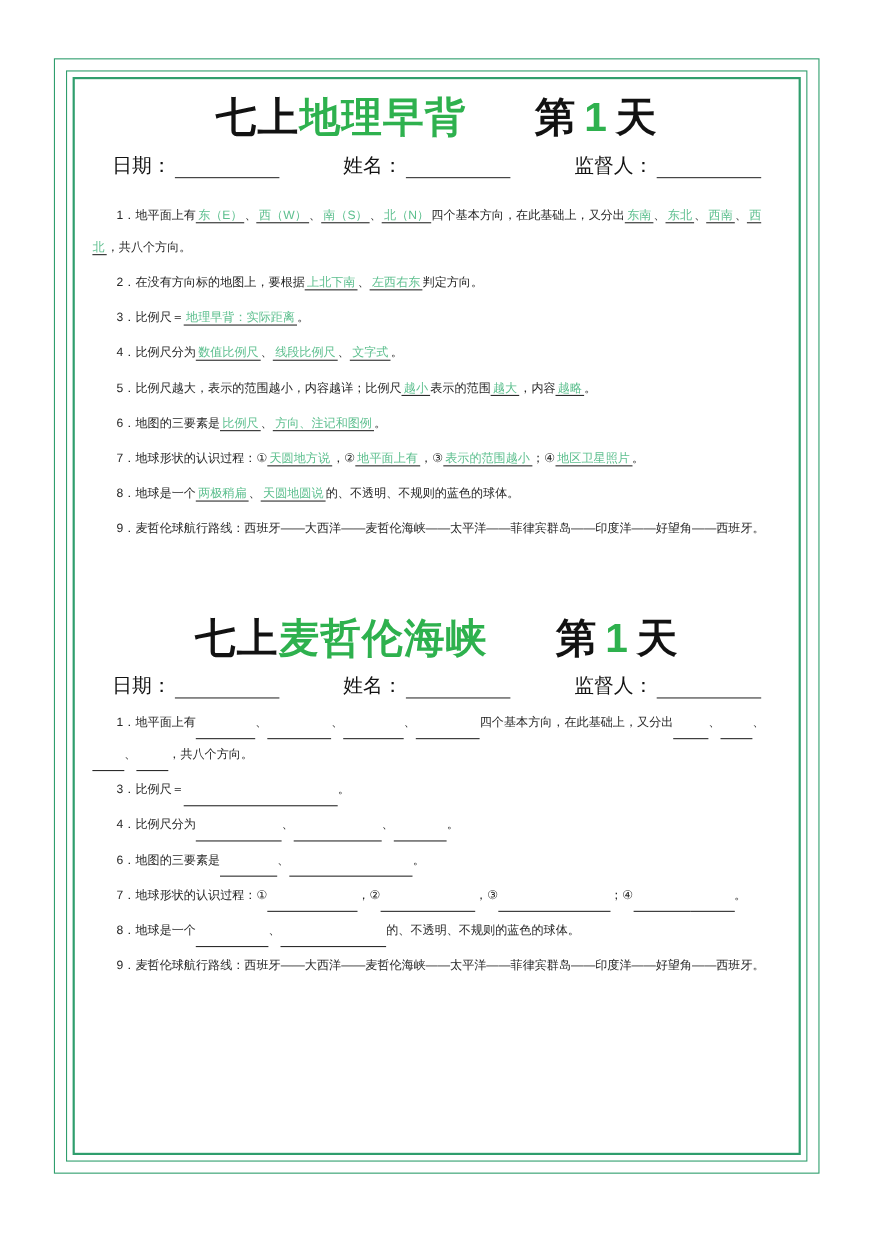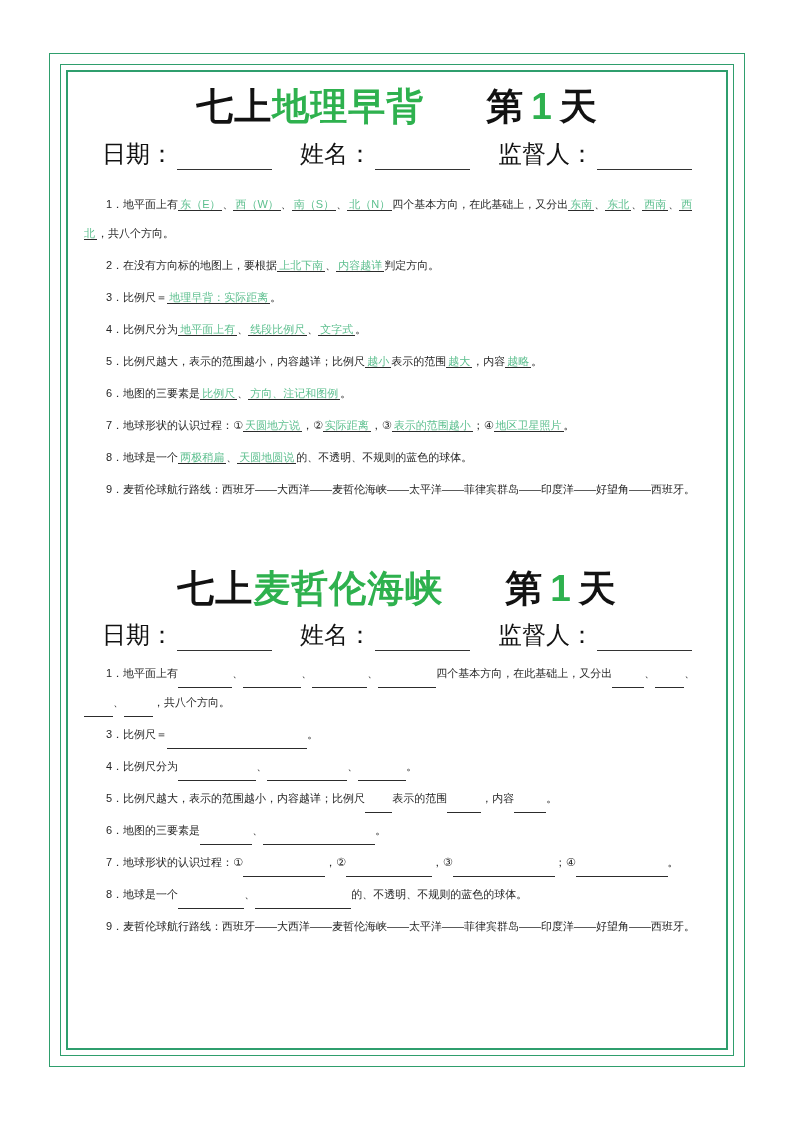--- a/index.html
+++ b/index.html
@@ -12,21 +12,21 @@
   .frame-inner{position:absolute;inset:5px;border:2px solid var(--border-green,#2f9e6d);box-sizing:border-box;padding:8px 16px 0;}
   .section{display:block;}
   .section-evening{margin-top:64px;}
   .title{
     margin:6px 0 0;text-align:center;font-size:37px;font-weight:bold;color:#121212;
     letter-spacing:1px;white-space:nowrap;line-height:1.15;
   }
   .title .green{color:var(--green-title,#2eb14e);}
   .title .day{margin-left:62px;display:inline-block;}
   .title .day .green{margin:0 7px;}
-  .fields{display:flex;justify-content:space-between;margin:9px 18px 0;font-size:24px;color:#121212;}
+  .fields{display:flex;justify-content:space-between;margin:9px 18px 0;font-size:18px;color:#121212;}
   .field{white-space:nowrap;}
   .fblank{display:inline-block;width:95px;border-bottom:1px solid #333;height:1.1em;vertical-align:bottom;margin-left:3px;}
   .items{margin-top:20px;font-size:11px;line-height:29px;color:#262626;}
   .section-evening .items{margin-top:8px;}
   .item{margin:3px 0;text-indent:2em;}
   .item .ans{
     color:var(--green-ans,#5cbf8e);
     border-bottom:1px solid var(--underline,#2c2c2c);
     padding:0 2px;
   }
@@ -46,44 +46,43 @@
         <section class="section section-morning">
           <h1 class="title"><span class="black">七上</span><span class="green">地理早背</span><span class="day"><span class="black">第</span><span class="green">1</span><span class="black">天</span></span>
           </h1>
           <div class="fields">
             <span class="field"><span>日期：</span><span class="fblank"></span></span>
             <span class="field"><span>姓名：</span><span class="fblank"></span></span>
             <span class="field"><span>监督人：</span><span class="fblank"></span></span>
           </div>
           <div class="items">
               <p class="item"><span class="t">1．地平面上有</span><span class="ans">东（E）</span><span class="t">、</span><span class="ans">西（W）</span><span class="t">、</span><span class="ans">南（S）</span><span class="t">、</span><span class="ans">北（N）</span><span class="t">四个基本方向，在此基础上，又分出</span><span class="ans">东南</span><span class="t">、</span><span class="ans">东北</span><span class="t">、</span><span class="ans">西南</span><span class="t">、</span><span class="ans">西北</span><span class="t">，共八个方向。</span></p>
-              <p class="item"><span class="t">2．在没有方向标的地图上，要根据</span><span class="ans">上北下南</span><span class="t">、</span><span class="ans">内容越详</span><span class="t">判定方向。</span></p>
+              <p class="item"><span class="t">2．在没有方向标的地图上，要根据</span><span class="ans">上北下南</span><span class="t">、</span><span class="ans">左西右东</span><span class="t">判定方向。</span></p>
               <p class="item"><span class="t">3．比例尺＝</span><span class="ans">地理早背：实际距离</span><span class="t">。</span></p>
-              <p class="item"><span class="t">4．比例尺分为</span><span class="ans">地平面上有</span><span class="t">、</span><span class="ans">线段比例尺</span><span class="t">、</span><span class="ans">文字式</span><span class="t">。</span></p>
+              <p class="item"><span class="t">4．比例尺分为</span><span class="ans">数值比例尺</span><span class="t">、</span><span class="ans">线段比例尺</span><span class="t">、</span><span class="ans">文字式</span><span class="t">。</span></p>
               <p class="item"><span class="t">5．比例尺越大，表示的范围越小，内容越详；比例尺</span><span class="ans">越小</span><span class="t">表示的范围</span><span class="ans">越大</span><span class="t">，内容</span><span class="ans">越略</span><span class="t">。</span></p>
               <p class="item"><span class="t">6．地图的三要素是</span><span class="ans">比例尺</span><span class="t">、</span><span class="ans">方向、注记和图例</span><span class="t">。</span></p>
-              <p class="item"><span class="t">7．地球形状的认识过程：①</span><span class="ans">天圆地方说</span><span class="t">，②</span><span class="ans">实际距离</span><span class="t">，③</span><span class="ans">表示的范围越小</span><span class="t">；④</span><span class="ans">地区卫星照片</span><span class="t">。</span></p>
+              <p class="item"><span class="t">7．地球形状的认识过程：①</span><span class="ans">天圆地方说</span><span class="t">，②</span><span class="ans">地平面上有</span><span class="t">，③</span><span class="ans">表示的范围越小</span><span class="t">；④</span><span class="ans">地区卫星照片</span><span class="t">。</span></p>
               <p class="item"><span class="t">8．地球是一个</span><span class="ans">两极稍扁</span><span class="t">、</span><span class="ans">天圆地圆说</span><span class="t">的、不透明、不规则的蓝色的球体。</span></p>
               <p class="item"><span class="t">9．麦哲伦球航行路线：西班牙——大西洋——麦哲伦海峡——太平洋——菲律宾群岛——印度洋——好望角——西班牙。</span></p>
             </div>
         </section>
 
         <section class="section section-evening">
           <h1 class="title"><span class="black">七上</span><span class="green">麦哲伦海峡</span><span class="day"><span class="black">第</span><span class="green">1</span><span class="black">天</span></span>
           </h1>
           <div class="fields">
             <span class="field"><span>日期：</span><span class="fblank"></span></span>
             <span class="field"><span>姓名：</span><span class="fblank"></span></span>
             <span class="field"><span>监督人：</span><span class="fblank"></span></span>
           </div>
           <div class="items">
               <p class="item"><span class="t">1．地平面上有</span><span class="blank" style="width: 54px;"></span><span class="t">、</span><span class="blank" style="width: 58px;"></span><span class="t">、</span><span class="blank" style="width: 55px;"></span><span class="t">、</span><span class="blank" style="width: 58px;"></span><span class="t">四个基本方向，在此基础上，又分出</span><span class="blank" style="width: 32px;"></span><span class="t">、</span><span class="blank" style="width: 29px;"></span><span class="t">、</span><span class="blank" style="width: 29px;"></span><span class="t">、</span><span class="blank" style="width: 29px;"></span><span class="t">，共八个方向。</span></p>
               <p class="item"><span class="t">3．比例尺＝</span><span class="blank" style="width: 140px;"></span><span class="t">。</span></p>
               <p class="item"><span class="t">4．比例尺分为</span><span class="blank" style="width: 78px;"></span><span class="t">、</span><span class="blank" style="width: 80px;"></span><span class="t">、</span><span class="blank" style="width: 48px;"></span><span class="t">。</span></p>
-              <p class="item"><span class="t">5．比例尺越大，表示的范围越小，内容越详；比例尺</span><span class="blank" style="width: 27px;"></span><span class="t">表示的范围</span><span class="blank" style="width: 34px;"></span><span class="t">，内容</span><span class="blank" style="width: 32px;"></span><span class="t">。</span></p>
               <p class="item"><span class="t">6．地图的三要素是</span><span class="blank" style="width: 52px;"></span><span class="t">、</span><span class="blank" style="width: 112px;"></span><span class="t">。</span></p>
               <p class="item"><span class="t">7．地球形状的认识过程：①</span><span class="blank" style="width: 82px;"></span><span class="t">，②</span><span class="blank" style="width: 86px;"></span><span class="t">，③</span><span class="blank" style="width: 102px;"></span><span class="t">；④</span><span class="blank" style="width: 52px;"></span><span class="blank" style="width: 40px;"></span><span class="t">。</span></p>
               <p class="item"><span class="t">8．地球是一个</span><span class="blank" style="width: 66px;"></span><span class="t">、</span><span class="blank" style="width: 96px;"></span><span class="t">的、不透明、不规则的蓝色的球体。</span></p>
               <p class="item"><span class="t">9．麦哲伦球航行路线：西班牙——大西洋——麦哲伦海峡——太平洋——菲律宾群岛——印度洋——好望角——西班牙。</span></p>
             </div>
         </section>
 
       </div>
     </div>
   </div>

